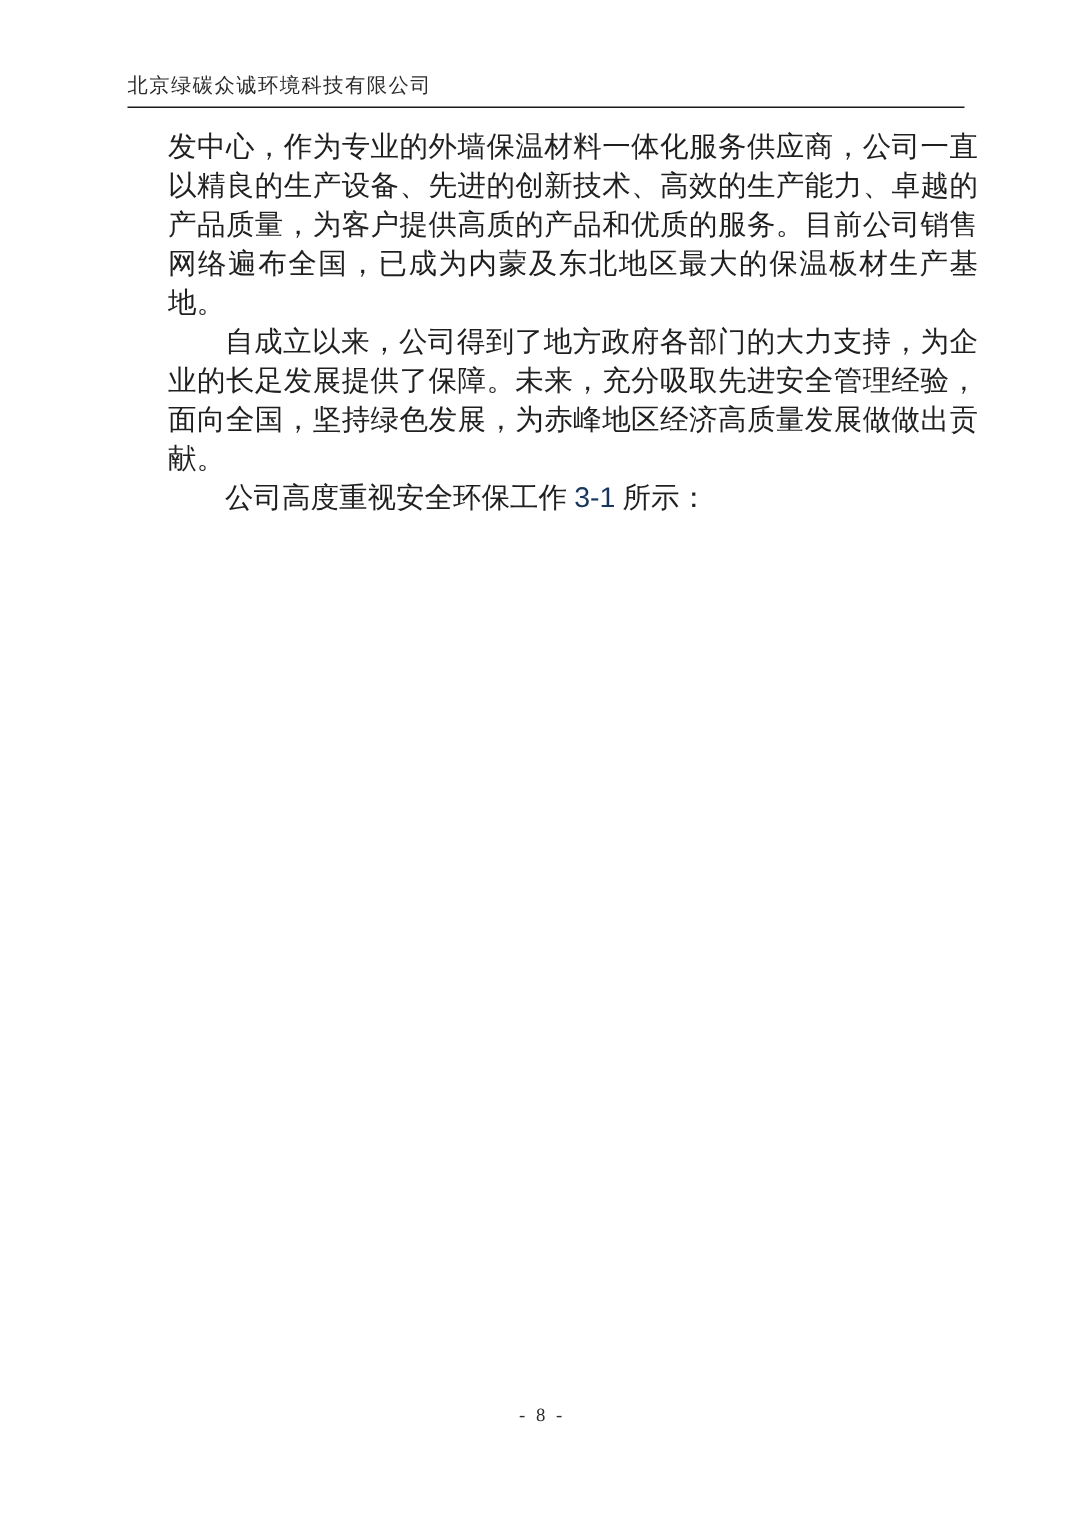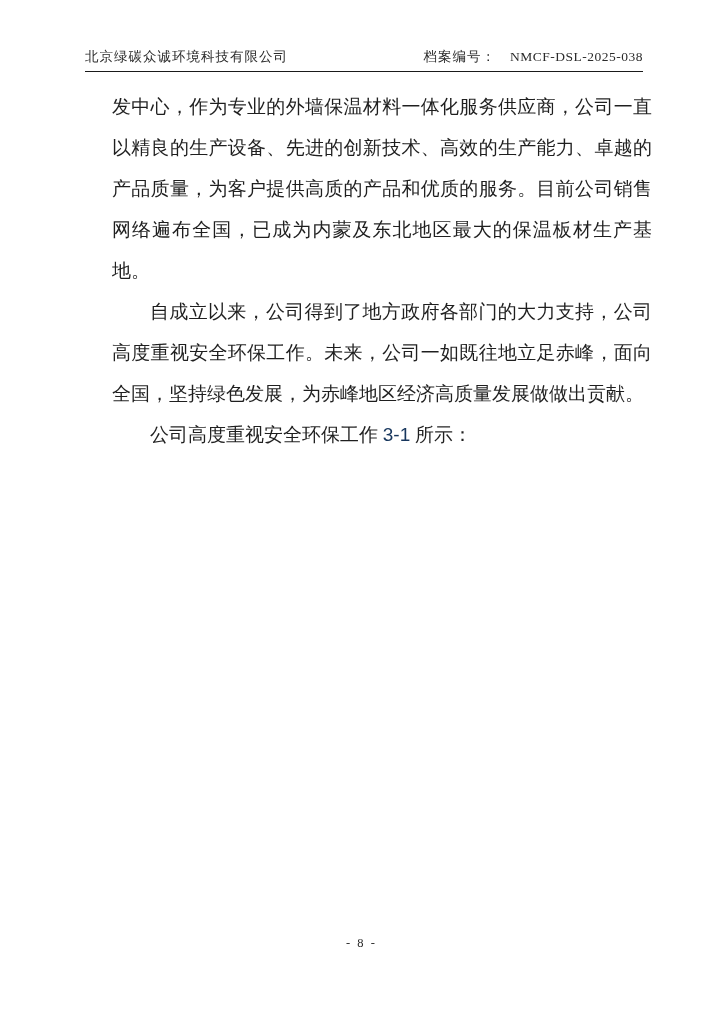--- a/index.html
+++ b/index.html
@@ -45,21 +45,21 @@
     margin-left: 14px;
     letter-spacing: 0.5px;
     font-family: "Liberation Serif", "DejaVu Serif", serif;
   }
   .content {
     position: absolute;
     left: 112px;
     width: 540px;
     top: 86px;
     font-size: 19px;
-    line-height: 41px;
+    line-height: 26px;
     text-align: justify;
     color: #1f1f1f;
   }
   .content p {
     margin: 0;
     padding: 0;
   }
   .content p.indent {
     text-indent: 2em;
   }
@@ -78,29 +78,26 @@
     color: #2b2b2b;
   }
 </style>
 </head>
 <body>
 
 <div class="page">
 
   <div class="header">
     <span>北京绿碳众诚环境科技有限公司</span>
-    <span class="doc-number">
-      <span>档案编号：</span><span class="value">NMCF-DSL-2025-038</span>
-    </span>
   </div>
   <div class="header-rule"></div>
 
   <div class="content">
     <p>发中心，作为专业的外墙保温材料一体化服务供应商，公司一直以精良的生产设备、先进的创新技术、高效的生产能力、卓越的产品质量，为客户提供高质的产品和优质的服务。目前公司销售网络遍布全国，已成为内蒙及东北地区最大的保温板材生产基地。</p>
-    <p class="indent">自成立以来，公司得到了地方政府各部门的大力支持，公司高度重视安全环保工作。未来，公司一如既往地立足赤峰，面向全国，坚持绿色发展，为赤峰地区经济高质量发展做做出贡献。</p>
+    <p class="indent">自成立以来，公司得到了地方政府各部门的大力支持，为企业的长足发展提供了保障。未来，充分吸取先进安全管理经验，面向全国，坚持绿色发展，为赤峰地区经济高质量发展做做出贡献。</p>
     <p class="indent"><span>公司高度重视安全环保工作 </span><span class="fig-ref">3-1</span><span> 所示：</span></p>
   </div>
 
   <div class="footer">
     <span>- 8 -</span>
   </div>
 
 </div>
 
 </body></html>

